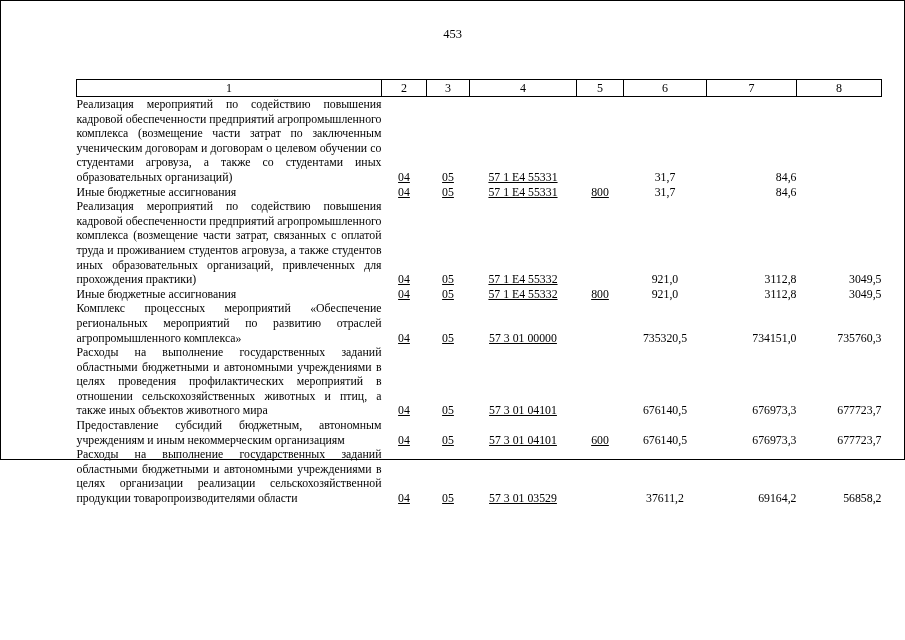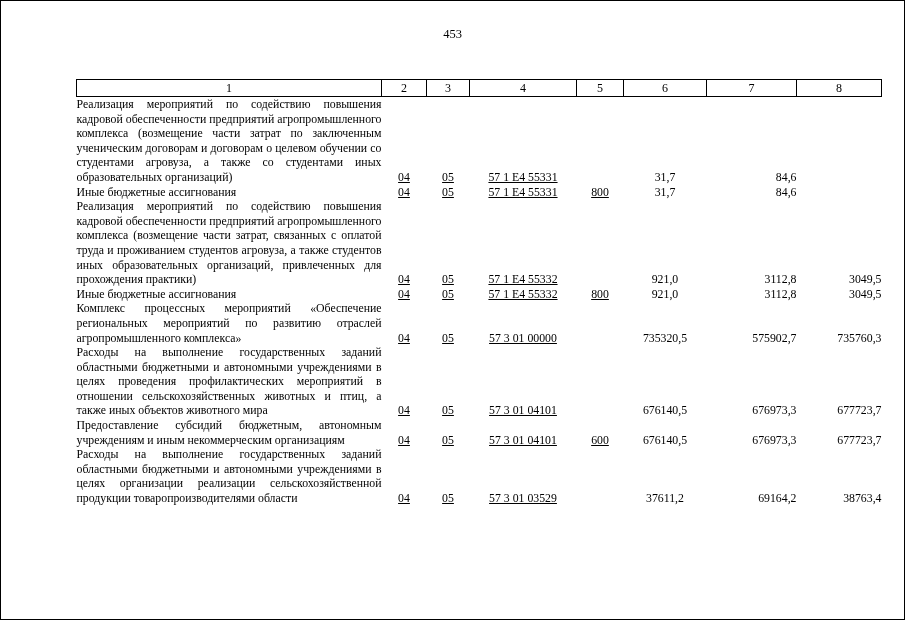--- a/index.html
+++ b/index.html
@@ -6,21 +6,21 @@
   html, body { background: #ffffff; }
   body {
     width: 905px;
     height: 640px;
     font-family: "Liberation Serif", serif;
     color: #000000;
     overflow: hidden;
   }
   .page {
     width: 905px;
-    height: 620px;
+    height: 460px;
     border: 1px solid #000000;
     background: #ffffff;
     padding-top: 26px;
   }
   .page-number {
     text-align: center;
     font-size: 12.5px;
     line-height: 15px;
   }
   table.budget-table {
@@ -122,21 +122,21 @@
           <td class="c7">3112,8</td>
           <td class="c8">3049,5</td>
         </tr>
         <tr>
           <td class="c1">Комплекс процессных мероприятий «Обеспечение региональных мероприятий по развитию отраслей агропромышленного комплекса»</td>
           <td class="c2">04</td>
           <td class="c3">05</td>
           <td class="c4">57 3 01 00000</td>
           <td class="c5"></td>
           <td class="c6">735320,5</td>
-          <td class="c7">575902,7</td>
+          <td class="c7">734151,0</td>
           <td class="c8">735760,3</td>
         </tr>
         <tr>
           <td class="c1">Расходы на выполнение государственных заданий областными бюджетными и автономными учреждениями в целях проведения профилактических мероприятий в отношении сельскохозяйственных животных и птиц, а также иных объектов животного мира</td>
           <td class="c2">04</td>
           <td class="c3">05</td>
           <td class="c4">57 3 01 04101</td>
           <td class="c5"></td>
           <td class="c6">676140,5</td>
           <td class="c7">676973,3</td>
@@ -153,17 +153,17 @@
           <td class="c8">677723,7</td>
         </tr>
         <tr>
           <td class="c1">Расходы на выполнение государственных заданий областными бюджетными и автономными учреждениями в целях организации реализации сельскохозяйственной продукции товаропроизводителями области</td>
           <td class="c2">04</td>
           <td class="c3">05</td>
           <td class="c4">57 3 01 03529</td>
           <td class="c5"></td>
           <td class="c6">37611,2</td>
           <td class="c7">69164,2</td>
-          <td class="c8">38763,4</td>
+          <td class="c8">56858,2</td>
         </tr>
       </tbody>
   </table>
 </div>
 
 </body></html>

